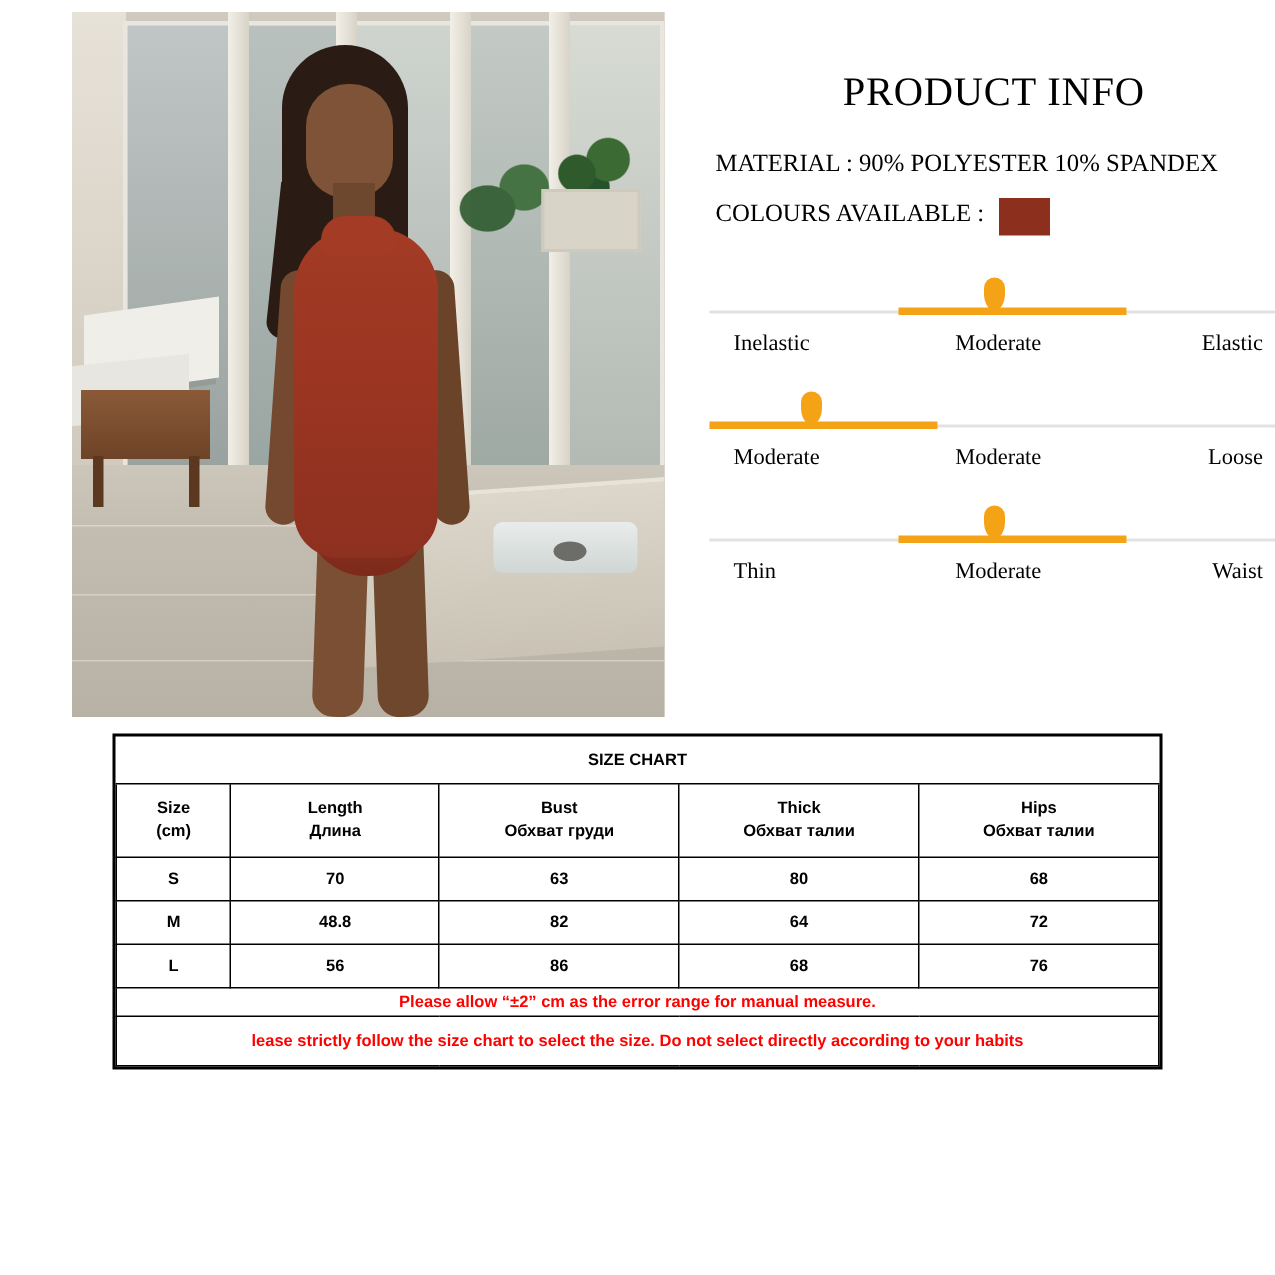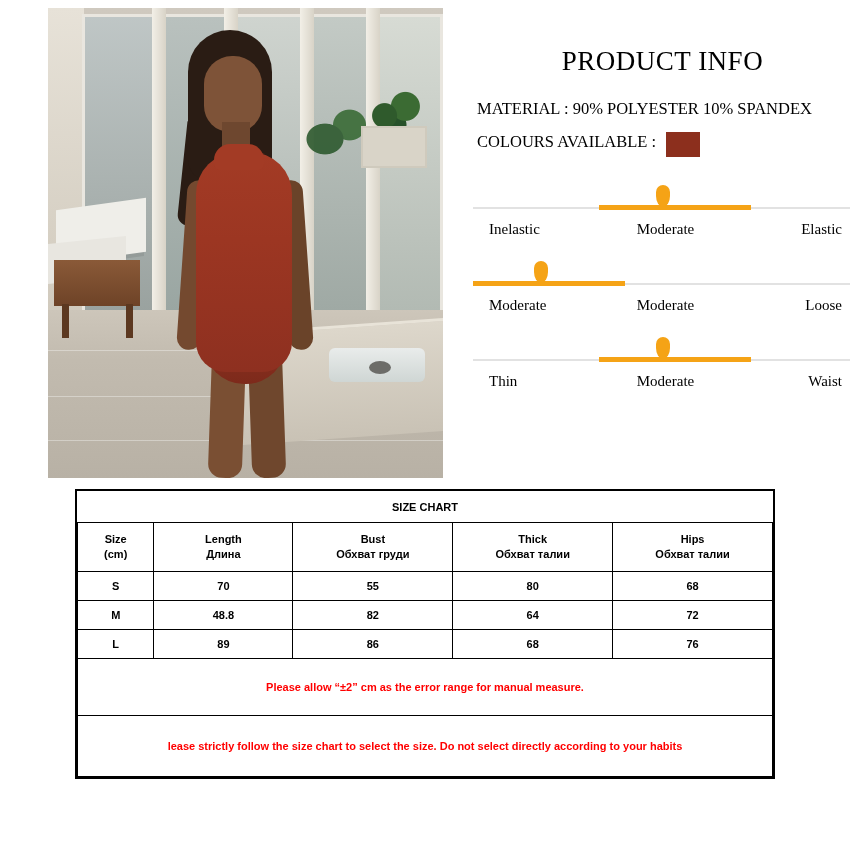--- a/index.html
+++ b/index.html
@@ -249,27 +249,27 @@
     font-weight: bold;
     padding: 10px 0 9px 0 !important;
   }
   .head-cell { font-size: 15px; line-height: 1.35; padding: 9px 16px !important; }
   .head-cell .sub { font-weight: bold; }
   .data-row td { font-size: 15px; padding: 13px 2px; }
   .note {
     color: #ff0000;
     font-size: 14.5px;
     font-weight: bold;
-    padding: 22px 4px !important;
+    padding: 3px 4px !important;
   }
   .note2 {
     color: #ff0000;
     font-size: 14.5px;
     font-weight: bold;
-    padding: 24px 0 !important;
+    padding: 10px 0 !important;
     white-space: nowrap;
     overflow: hidden;
   }
 </style>
 </head>
 <body>
 
 <div class="top">
 
   <div class="photo">
@@ -388,34 +388,34 @@
         <div class="sub">Обхват талии</div>
       </td>
       <td class="head-cell" style="width:23%">
         <div>Hips</div>
         <div class="sub">Обхват талии</div>
       </td>
     </tr>
     <tr class="data-row">
       <td>S</td>
       <td>70</td>
-      <td>55</td>
+      <td>63</td>
       <td>80</td>
       <td>68</td>
     </tr>
     <tr class="data-row">
       <td>M</td>
       <td>48.8</td>
       <td>82</td>
       <td>64</td>
       <td>72</td>
     </tr>
     <tr class="data-row">
       <td>L</td>
-      <td>89</td>
+      <td>56</td>
       <td>86</td>
       <td>68</td>
       <td>76</td>
     </tr>
     <tr>
       <td class="note" colspan="5">Please allow “±2” cm as the error range for manual measure.</td>
     </tr>
     <tr>
       <td class="note2" colspan="5">lease strictly follow the size chart  to select the size. Do not select directly according to your habits</td>
     </tr>

